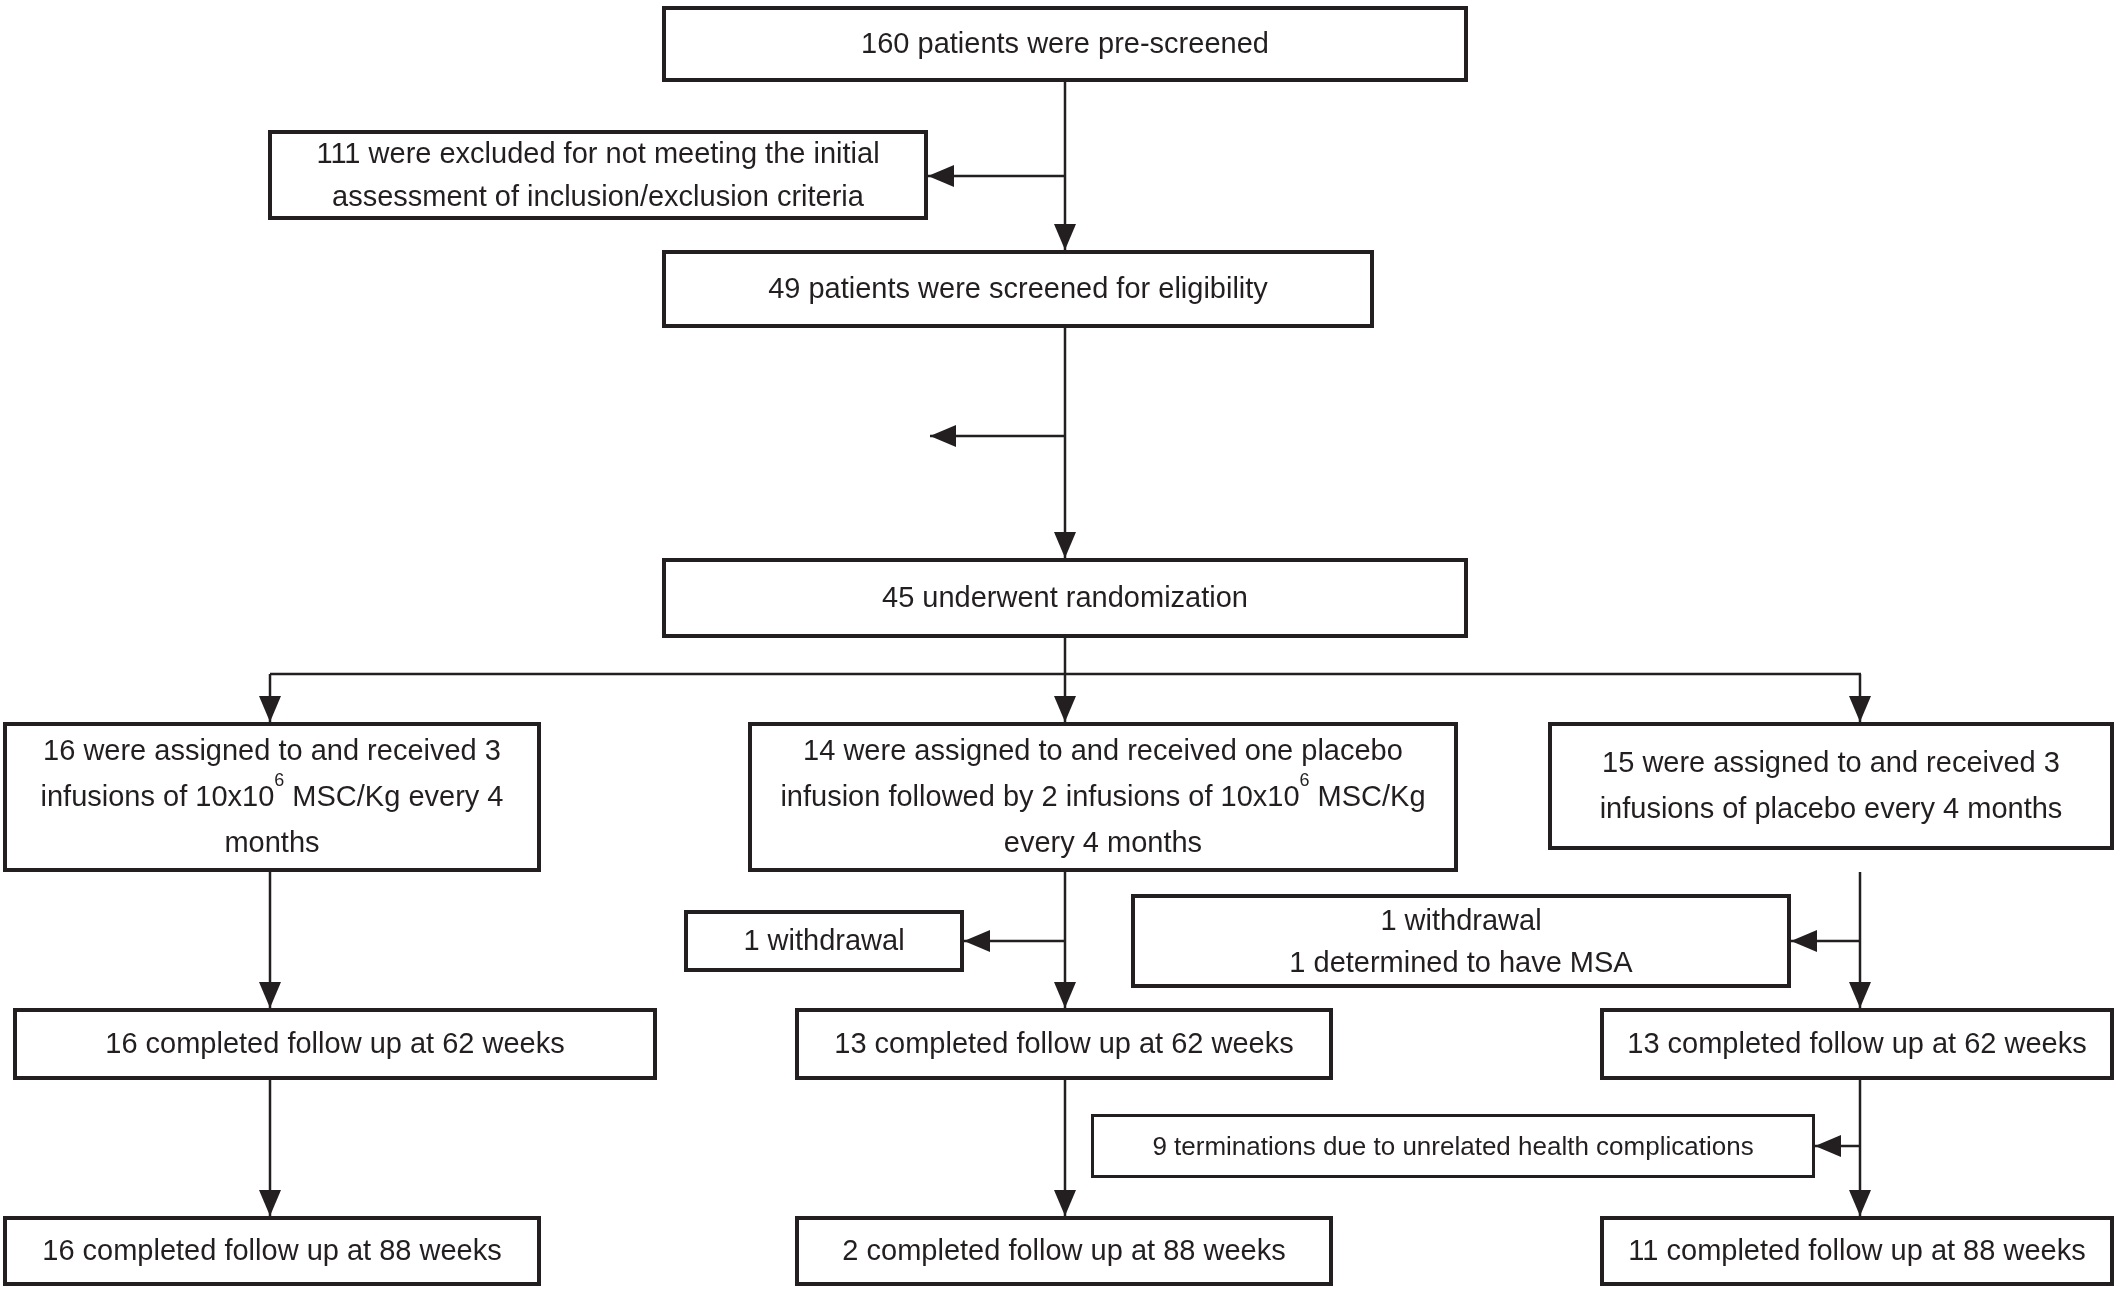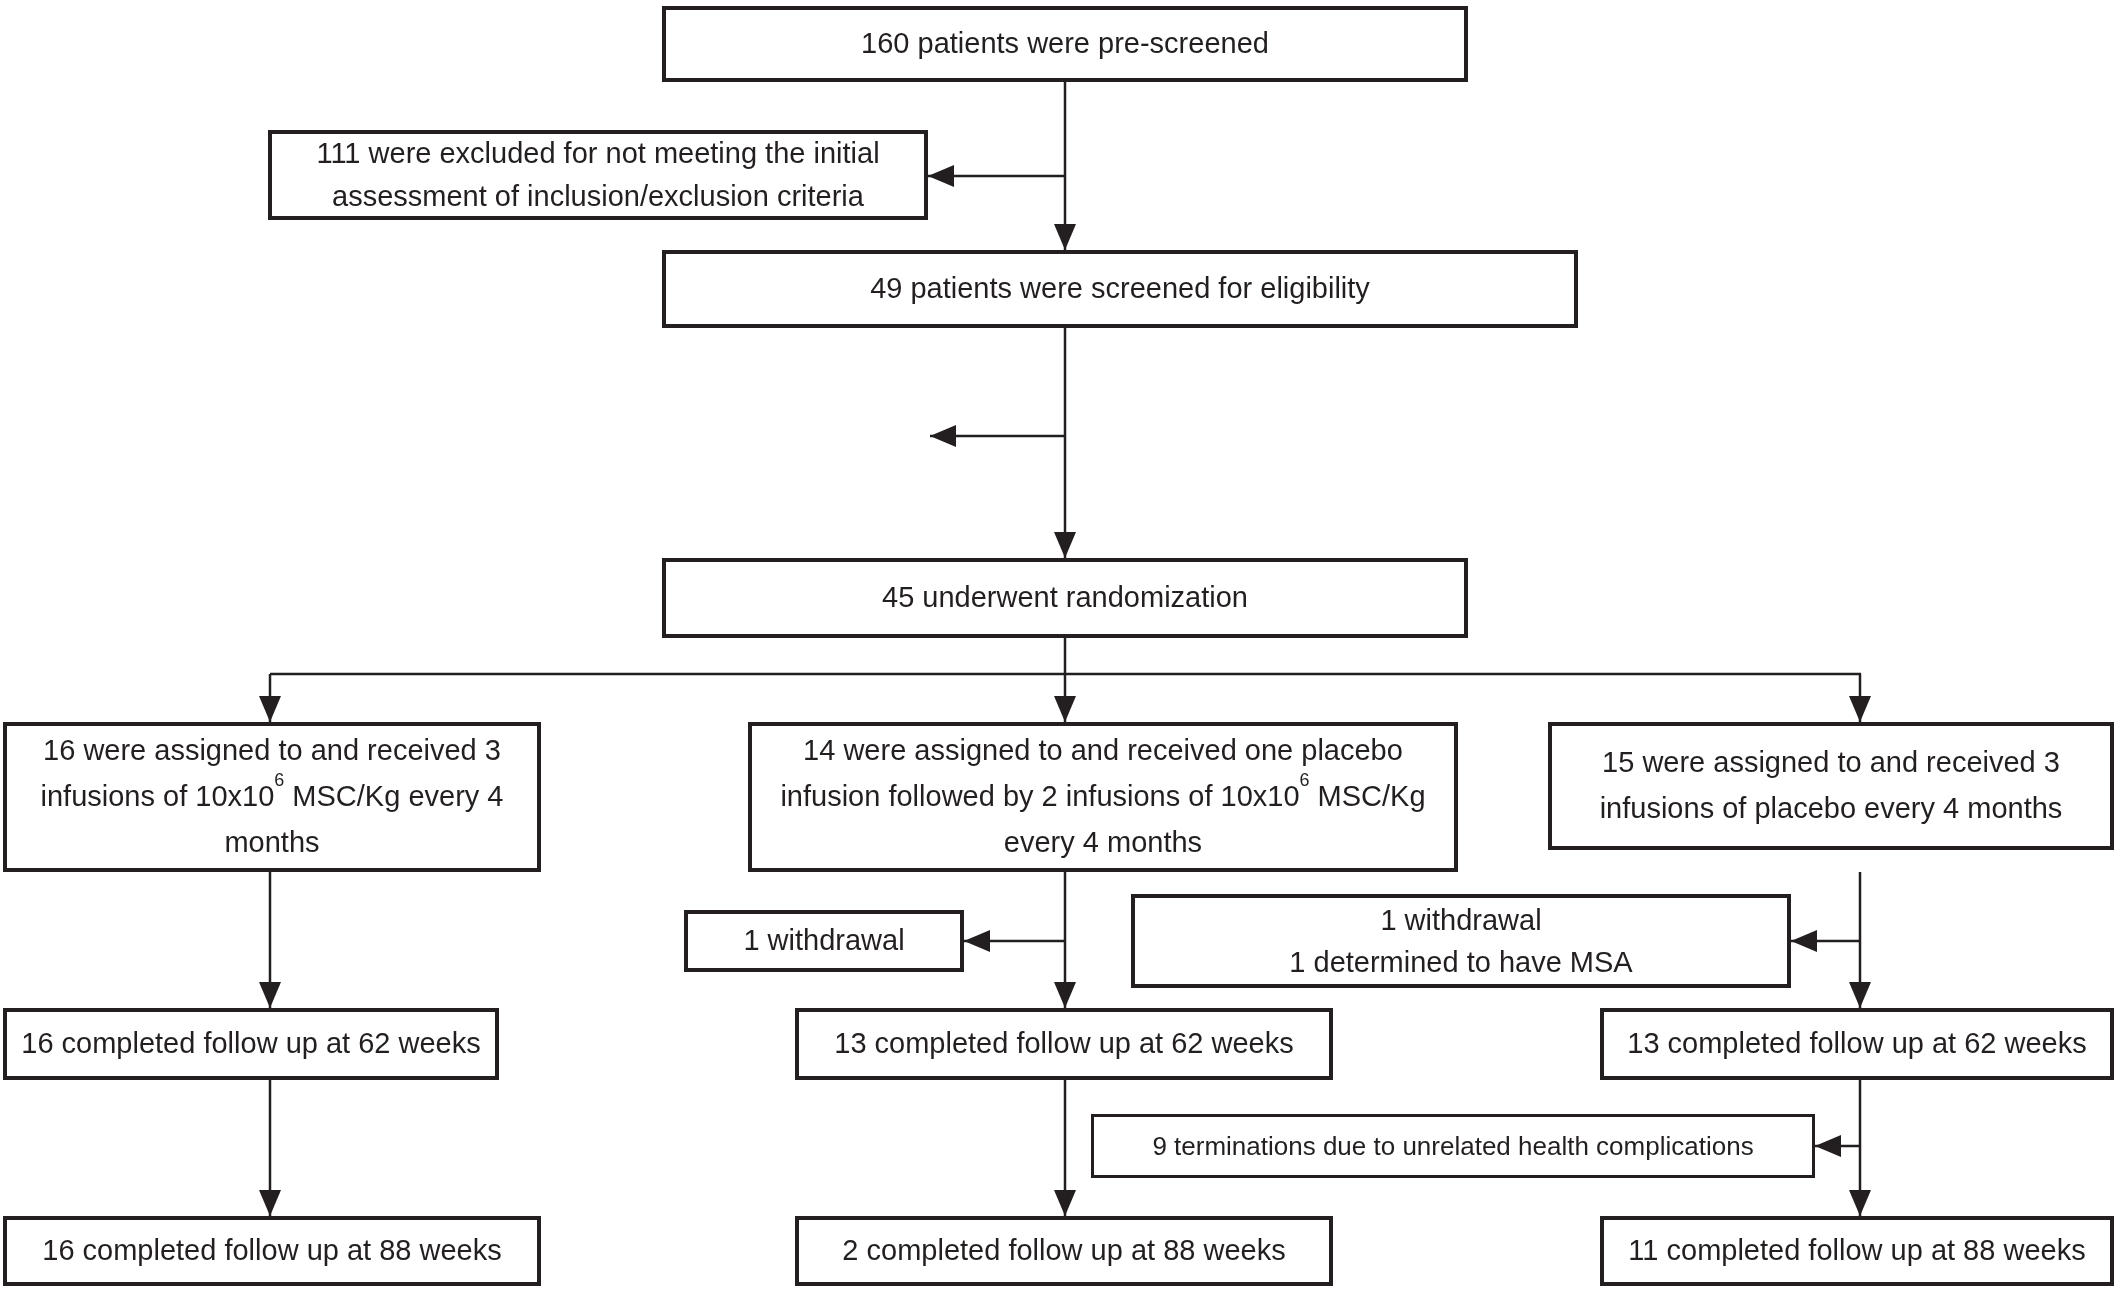--- a/index.html
+++ b/index.html
@@ -75,21 +75,21 @@
   </svg>
 
   <div class="box" style="left:662px; top:6px; width:806px; height:76px;">
     <span class="line">160 patients were pre-screened</span>
   </div>
 
   <div class="box" style="left:268px; top:130px; width:660px; height:90px;">
     <span class="line">111 were excluded for not meeting the initial assessment of inclusion/exclusion criteria</span>
   </div>
 
-  <div class="box" style="left:662px; top:250px; width:916px; height:78px;">
+  <div class="box" style="left:662px; top:250px; width:712px; height:78px;">
     <span class="line">49 patients were screened for eligibility</span>
   </div>
 
 
   <div class="box" style="left:662px; top:558px; width:806px; height:80px;">
     <span class="line">45 underwent randomization</span>
   </div>
 
   <div class="box arm" style="left:3px; top:722px; width:538px; height:150px;">
     <span><span>16 were assigned to and received 3 infusions of 10x10</span><sup class="exp">6</sup><span> MSC/Kg every 4 months</span></span>
@@ -105,21 +105,21 @@
 
   <div class="box" style="left:684px; top:910px; width:280px; height:62px;">
     <span class="line">1 withdrawal</span>
   </div>
 
   <div class="box" style="left:1131px; top:894px; width:660px; height:94px; line-height:1.45;">
     <span class="line">1 withdrawal</span>
     <span class="line">1 determined to have MSA</span>
   </div>
 
-  <div class="box" style="left:3px; top:1008px; width:496px; height:72px;">
+  <div class="box" style="left:13px; top:1008px; width:644px; height:72px;">
     <span class="line">16 completed follow up at 62 weeks</span>
   </div>
 
   <div class="box" style="left:795px; top:1008px; width:538px; height:72px;">
     <span class="line">13 completed follow up at 62 weeks</span>
   </div>
 
   <div class="box" style="left:1600px; top:1008px; width:514px; height:72px;">
     <span class="line">13 completed follow up at 62 weeks</span>
   </div>

